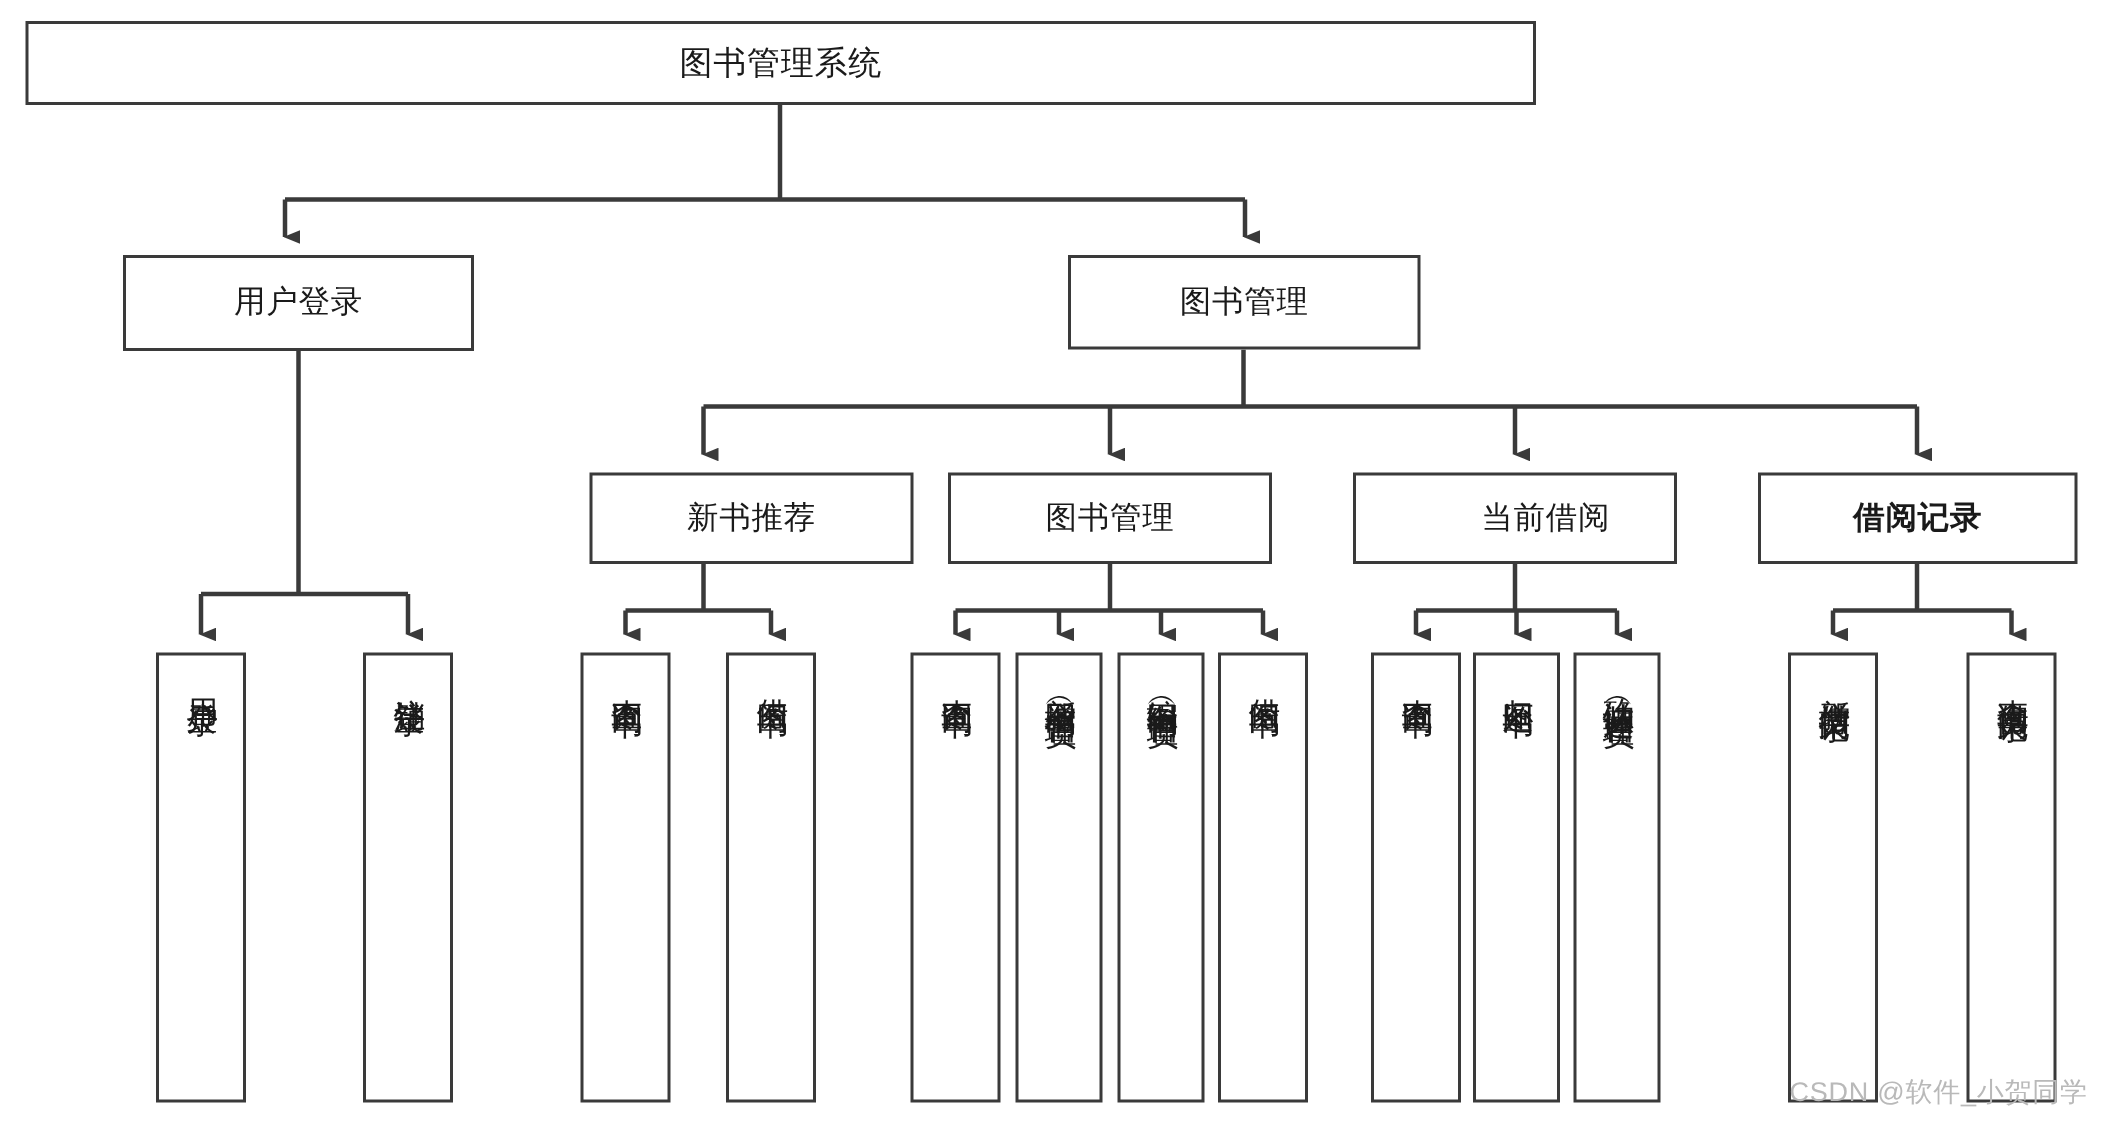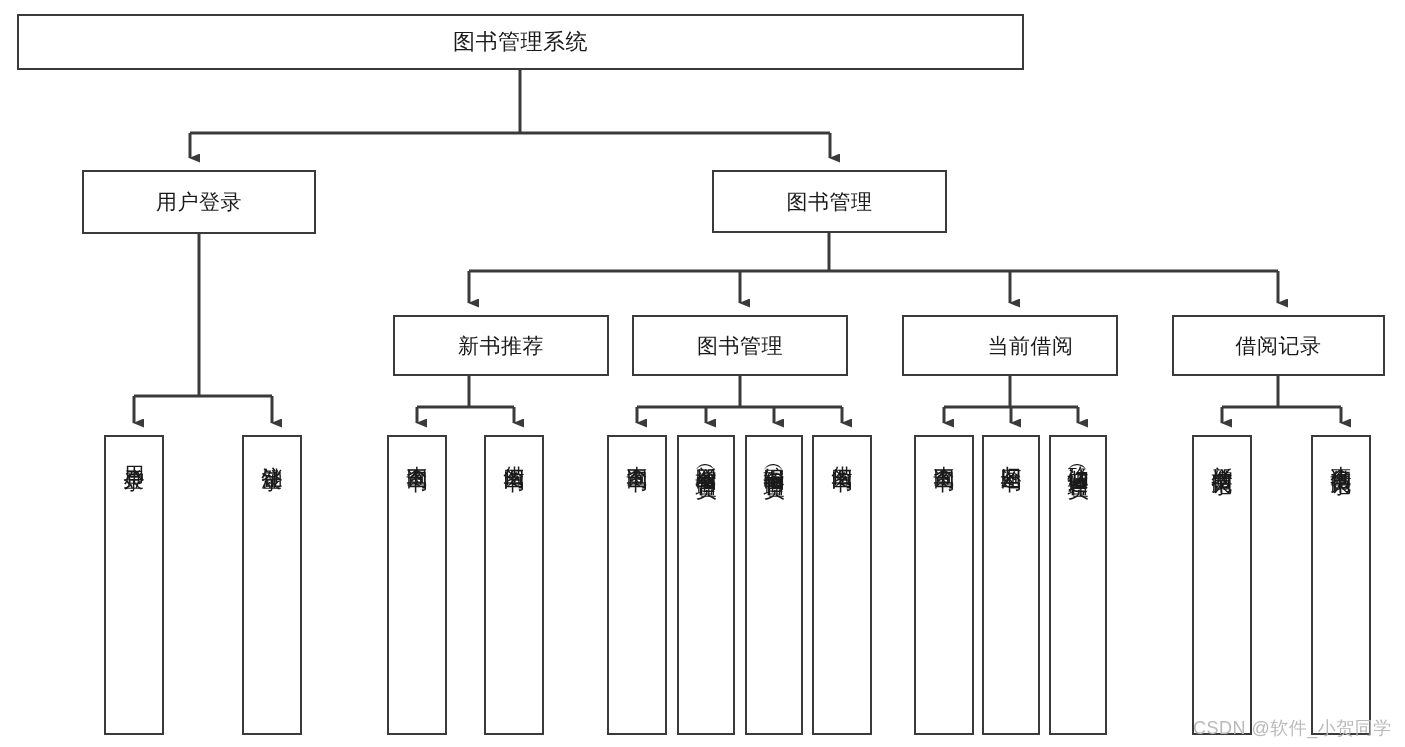--- a/index.html
+++ b/index.html
@@ -144,21 +144,21 @@
   </div>
 
   <div class="node horiz" style="left:632px; top:315px; width:216px; height:61px;">
     <span class="node-label">图书管理</span>
   </div>
 
   <div class="node horiz" style="left:902px; top:315px; width:216px; height:61px;padding-left:41px;">
     <span class="node-label">当前借阅</span>
   </div>
 
-  <div class="node horiz" style="left:1172px; top:315px; width:213px; height:61px;">
+  <div class="node horiz" style="left:1172px; top:315px; width:213px; height:61px;font-weight:bold;">
     <span class="node-label">借阅记录</span>
   </div>
 
   <div class="node vert" style="left:104px; top:435px; width:60px; height:300px;">
     <span class="node-label">用户登录</span>
   </div>
 
   <div class="node vert" style="left:242px; top:435px; width:60px; height:300px;">
     <span class="node-label">注销登录</span>
   </div>

